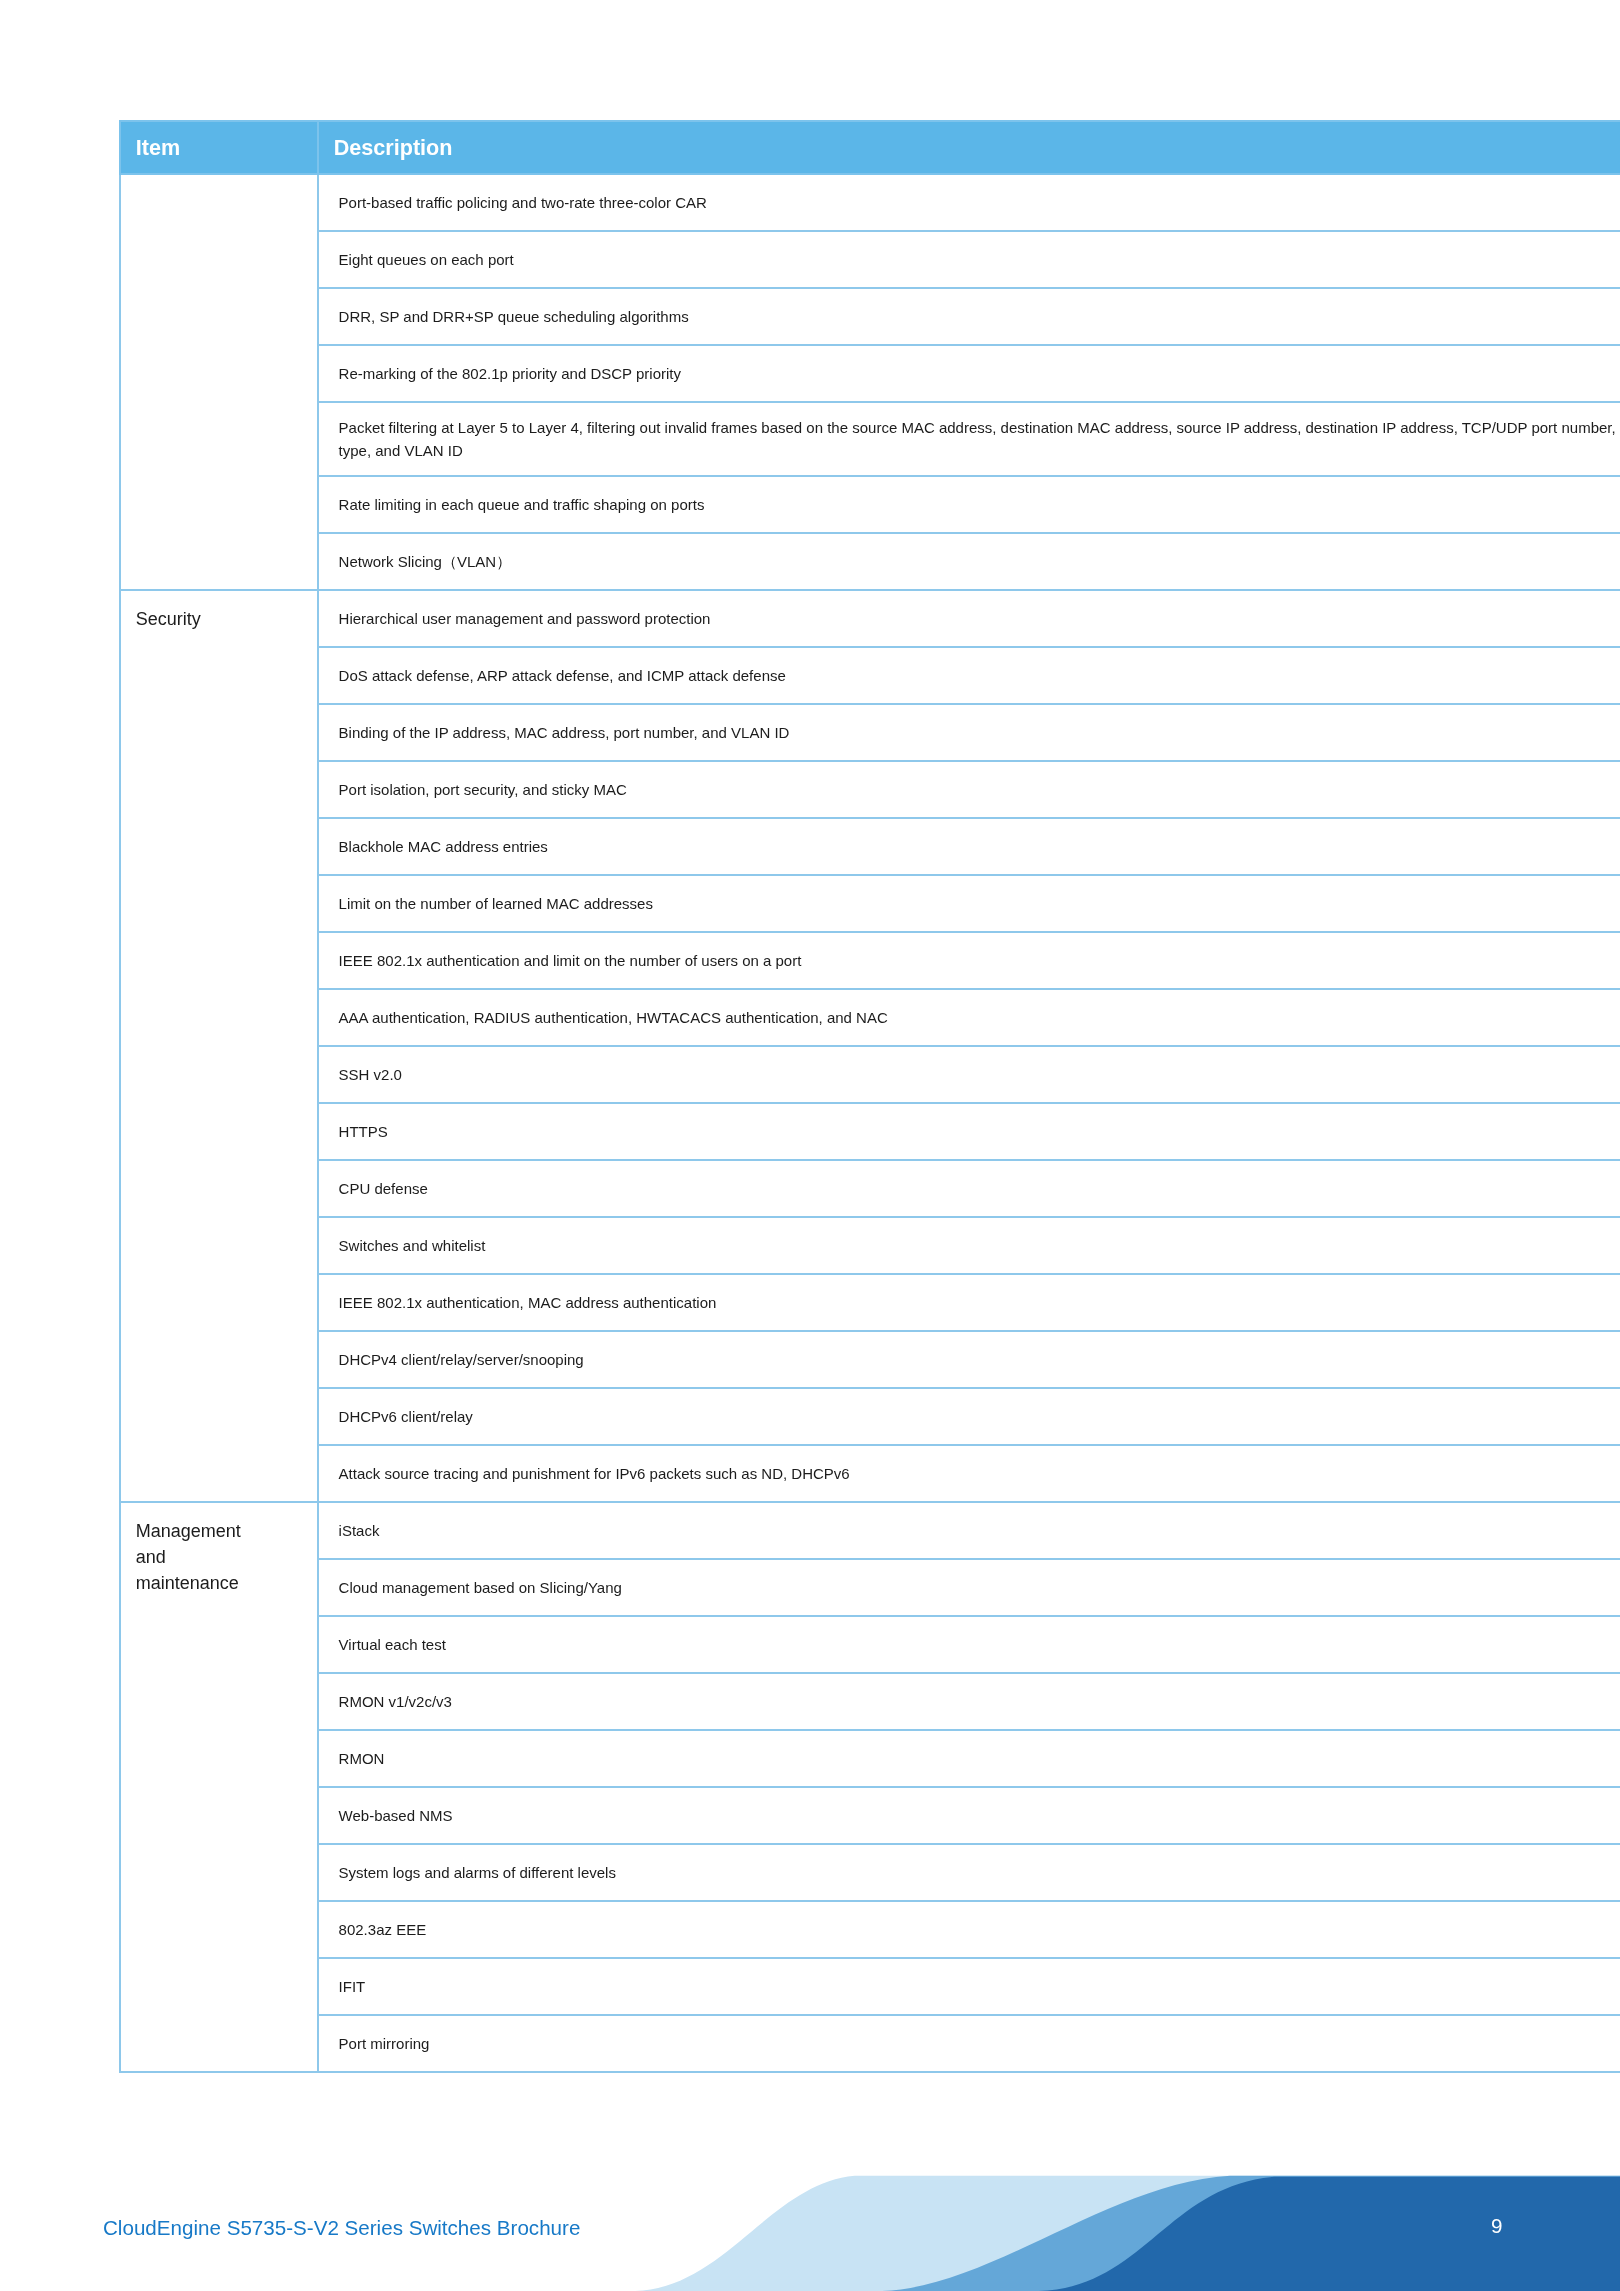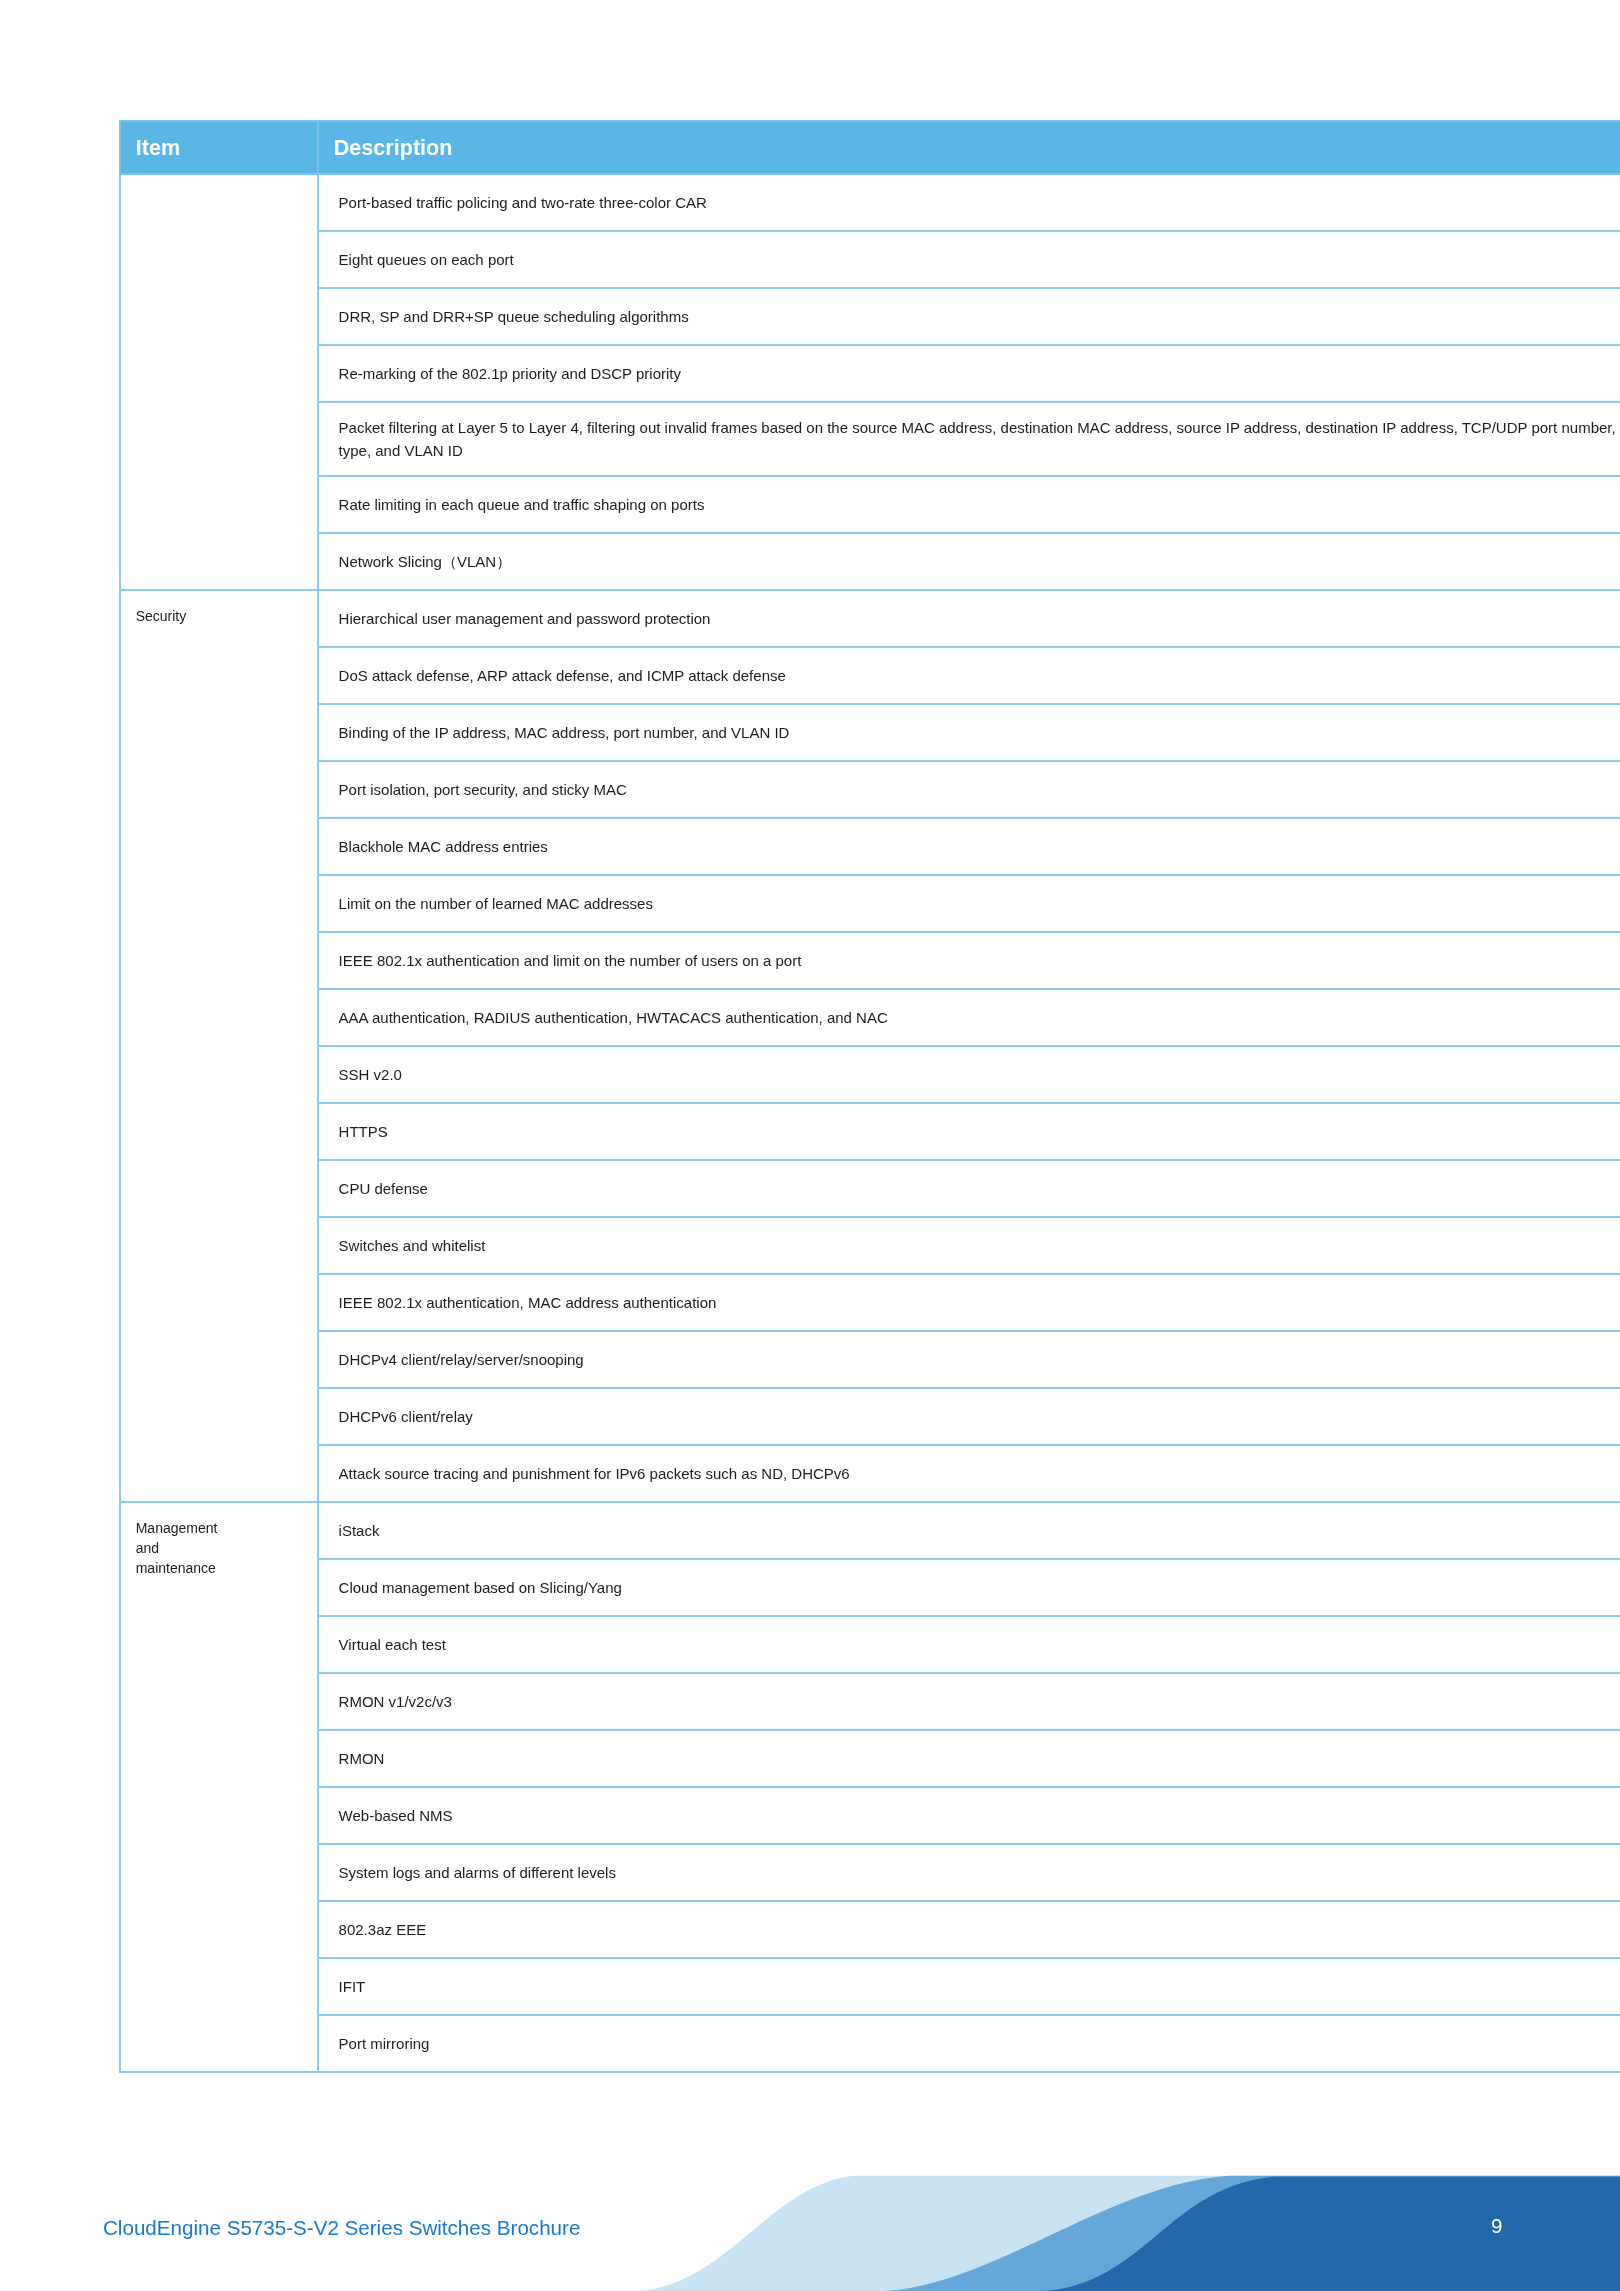--- a/index.html
+++ b/index.html
@@ -37,21 +37,21 @@
     font-weight:bold;
     text-align:left;
     height:53px;
     padding:0 0 0 14.7px;
     vertical-align:middle;
     border-color:var(--header-divider,#7cc3ec);
   }
   td.item-cell{
     vertical-align:top;
     padding:14.7px 9.8px 9.8px 14.7px;
-    font-size:14px;
+    font-size:18px;
     color:var(--body-text,#1c1c1c);
     line-height:1.45;
     white-space:pre-line;
     background:#ffffff;
   }
   td.desc-cell{
     vertical-align:middle;
     padding:12.7px 23.5px 12.7px 19.6px;
     font-size:15px;
     color:var(--body-text,#1c1c1c);

